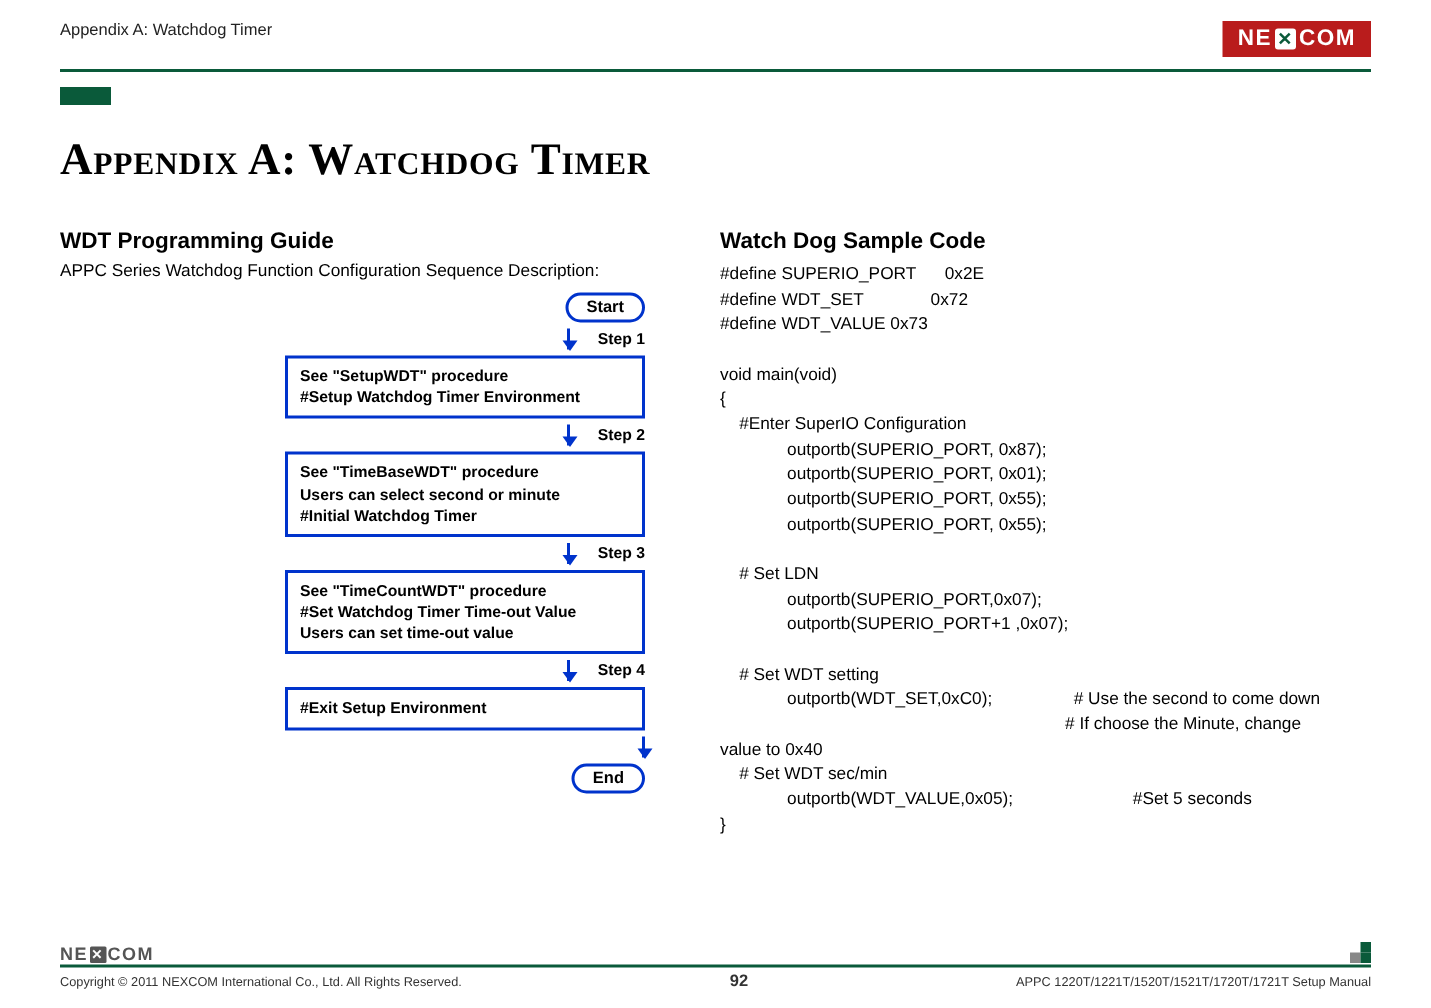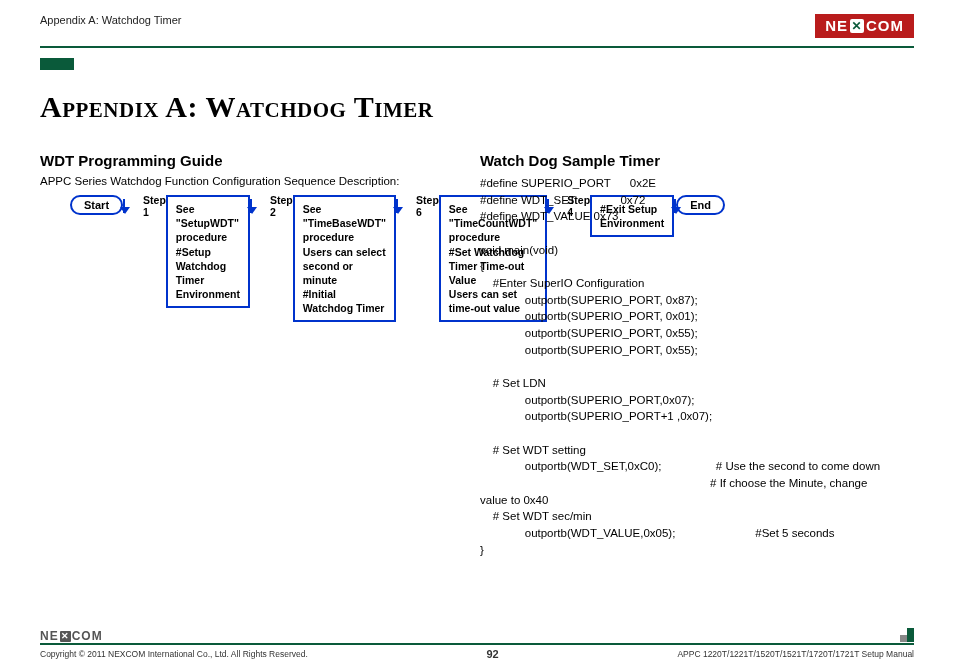--- a/index.html
+++ b/index.html
@@ -66,22 +66,22 @@
   .col-left { width: 390px; }
   .col-right { flex: 1; }
   h2.section {
     font-size: 15px;
     font-weight: bold;
     margin-bottom: 6px;
   }
   .desc { font-size: 11.5px; margin-bottom: 8px; }
   .flow {
     display: flex;
-    flex-direction: row;
-    align-items: flex-start;
+    flex-direction: column;
+    align-items: flex-end;
     font-size: 10.5px;
     font-weight: bold;
     margin-left: 30px;
   }
   .term {
     border: 2px solid #0033cc;
     border-radius: 11px;
     padding: 2px 12px;
     font-size: 11px;
   }
@@ -205,21 +205,21 @@
             <span class="step-label">Step 2</span>
           </div>
 
         <div class="box">
           <div>See "TimeBaseWDT" procedure</div>
           <div>Users can select second or minute</div>
           <div>#Initial Watchdog Timer</div>
         </div>
         <div class="arrow-wrap">
             <div class="arrow"></div>
-            <span class="step-label">Step 6</span>
+            <span class="step-label">Step 3</span>
           </div>
 
         <div class="box">
           <div>See "TimeCountWDT" procedure</div>
           <div>#Set Watchdog Timer Time-out Value</div>
           <div>Users can set time-out value</div>
         </div>
         <div class="arrow-wrap">
             <div class="arrow"></div>
             <span class="step-label">Step 4</span>
@@ -229,21 +229,21 @@
           <div>#Exit Setup Environment</div>
         </div>
         <div class="arrow-wrap">
             <div class="arrow"></div>
           </div>
         <div class="term">End</div>
       </div>
     </div>
 
     <div class="col-right">
-      <h2 class="section">Watch Dog Sample Timer</h2>
+      <h2 class="section">Watch Dog Sample Code</h2>
       <div class="code">#define SUPERIO_PORT      0x2E
 #define WDT_SET              0x72
 #define WDT_VALUE 0x73
 
 void main(void)
 {
     #Enter SuperIO Configuration
               outportb(SUPERIO_PORT, 0x87);
               outportb(SUPERIO_PORT, 0x01);
               outportb(SUPERIO_PORT, 0x55);

